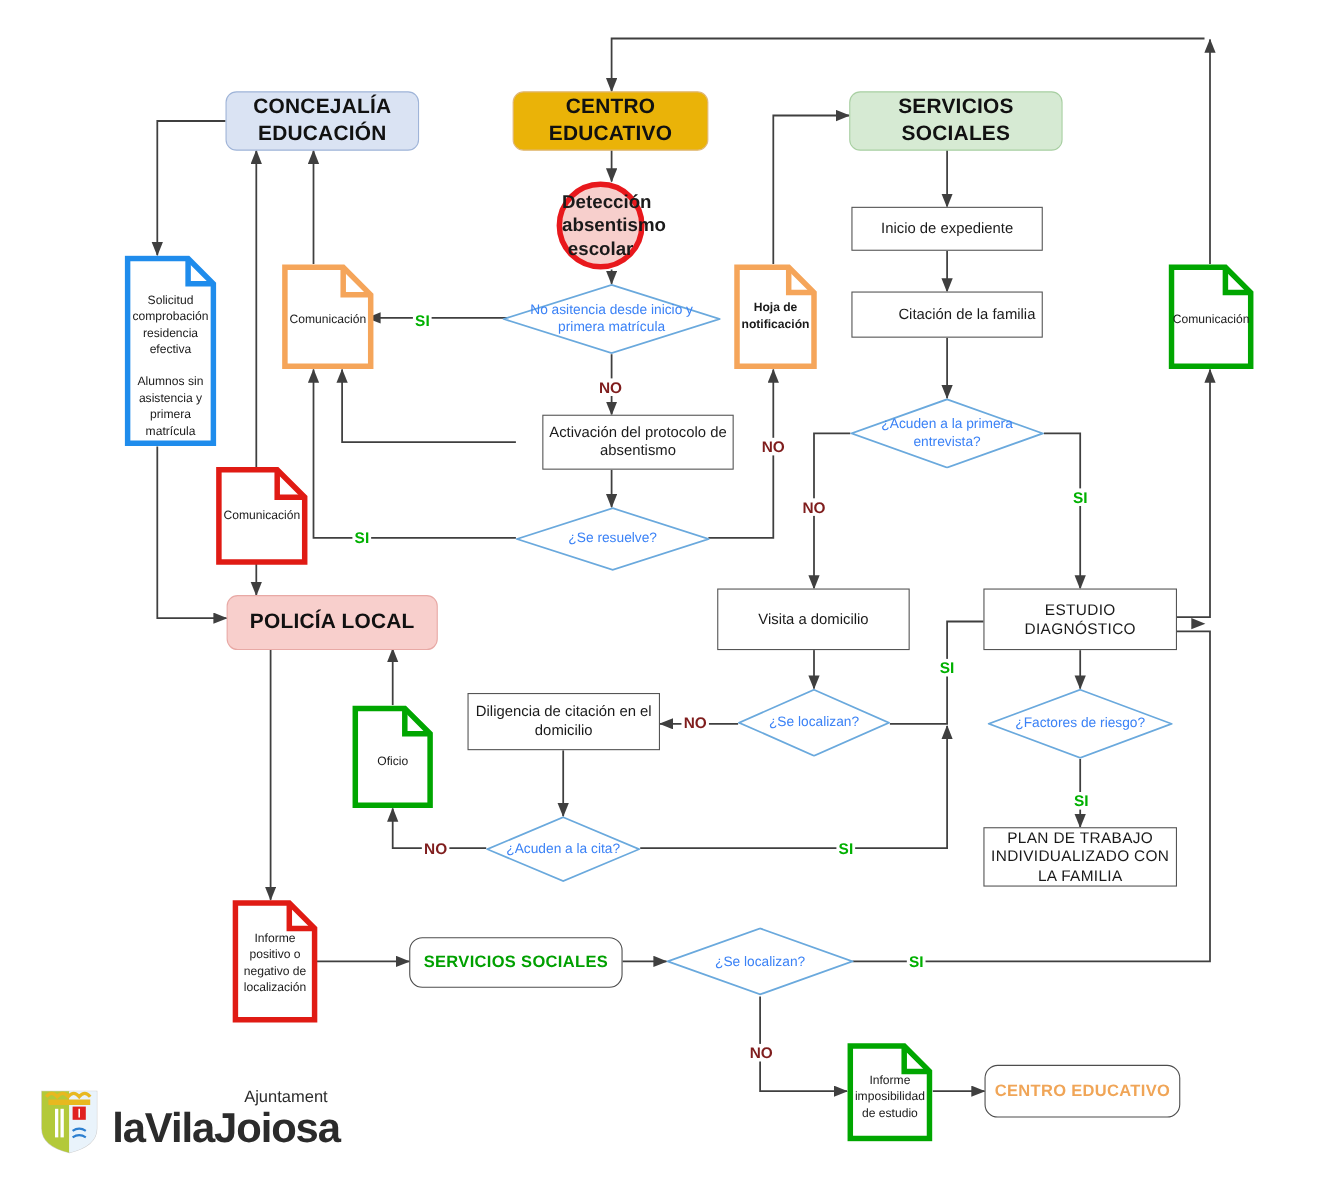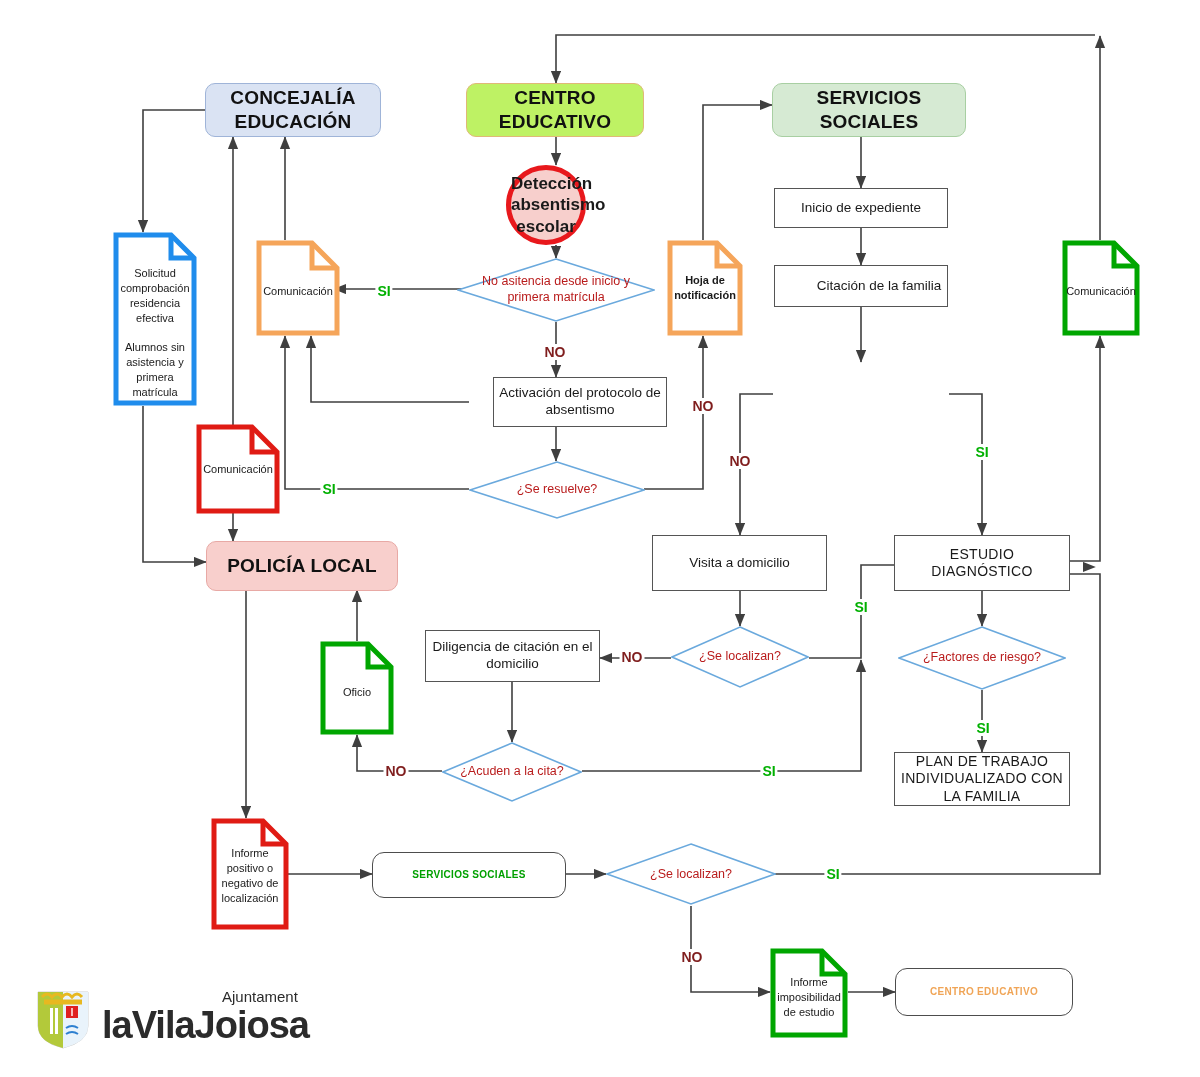--- a/index.html
+++ b/index.html
@@ -5,37 +5,37 @@
   html,body{margin:0;padding:0;background:#ffffff;}
   body{font-family:"Liberation Sans","DejaVu Sans",sans-serif;}
   #canvas{position:relative;width:1200px;height:1077px;background:#fff;overflow:hidden;}
   #wires{position:absolute;left:0;top:0;width:1200px;height:1077px;}
   .node{position:absolute;box-sizing:border-box;display:flex;align-items:center;justify-content:center;text-align:center;}
   .node .txt{width:100%;padding:0 4px;line-height:1.25;}
 
   
   .pool{border-radius:10px;border:1px solid #b8b8b8;font-weight:bold;font-size:19px;letter-spacing:.2px;color:#111;}
   .pool.blue{background:#dae3f3;border-color:#9fb4d8;}
-  .pool.orange{background:#bef264;border-color:#e0b878;}
+  .pool.orange{background:#eab308;border-color:#e0b878;}
   .pool.green{background:#d6ead3;border-color:#a8cfa2;}
   .pool.pink{background:#f8cfcc;border-color:#e8a9a5;}
 
   
   .proc{background:#fff;border:1.6px solid #555;font-size:13.5px;color:#1a1a1a;}
   .proc.caps{font-size:14px;letter-spacing:.3px;}
 
   
-  .term{background:#fff;border:1.6px solid #4d4d4d;border-radius:12px;font-weight:bold;font-size:10px;letter-spacing:.3px;}
+  .term{background:#fff;border:1.6px solid #4d4d4d;border-radius:12px;font-weight:bold;font-size:15px;letter-spacing:.3px;}
   .term.greenText{color:#00a000;}
   .term.orangeText{color:#f0a557;}
 
   
   .dec{position:absolute;}
   .dec svg{position:absolute;left:0;top:0;}
-  .dec .dtxt{position:absolute;left:0;top:0;width:100%;height:100%;display:flex;align-items:center;justify-content:center;text-align:center;font-size:12.5px;color:#b91c1c;line-height:1.25;padding:0 18px;box-sizing:border-box;}
+  .dec .dtxt{position:absolute;left:0;top:0;width:100%;height:100%;display:flex;align-items:center;justify-content:center;text-align:center;font-size:12.5px;color:#3b82f6;line-height:1.25;padding:0 18px;box-sizing:border-box;}
 
   
   .circle{border-radius:50%;background:#f7cfcc;border:5px solid #e8181c;font-size:17px;font-weight:bold;color:#1a1a1a;line-height:1.3;}
 
   
   .doc{position:absolute;}
   .doc svg{position:absolute;left:0;top:0;}
   .doc .dtext{position:absolute;left:0;width:100%;text-align:center;font-size:11px;color:#1a1a1a;line-height:1.35;}
   .doc .dtext.bold{font-weight:bold;}
 
@@ -201,20 +201,26 @@
     <div class="dtxt">No asitencia desde inicio y primera matrícula</div>
   </div>
 
   <div class="dec" style="left:469px;top:461px;width:176px;height:58px;">
     <svg width="176" height="58" viewBox="0 0 176 58">
         <polygon points="88,1 175,29 88,57 1,29" fill="#ffffff" stroke="#6aa9dd" stroke-width="1.6"></polygon>
       </svg>
     <div class="dtxt">¿Se resuelve?</div>
   </div>
 
+  <div class="dec" style="left:773px;top:362px;width:176px;height:64px;">
+    <svg width="176" height="64" viewBox="0 0 176 64">
+        <polygon points="88,1 175,32 88,63 1,32" fill="#ffffff" stroke="#6aa9dd" stroke-width="1.6"></polygon>
+      </svg>
+    <div class="dtxt">¿Acuden a la primera entrevista?</div>
+  </div>
 
   <div class="dec" style="left:671px;top:626px;width:138px;height:62px;">
     <svg width="138" height="62" viewBox="0 0 138 62">
         <polygon points="69,1 137,31 69,61 1,31" fill="#ffffff" stroke="#6aa9dd" stroke-width="1.6"></polygon>
       </svg>
     <div class="dtxt">¿Se localizan?</div>
   </div>
 
   <div class="dec" style="left:898px;top:626px;width:168px;height:64px;">
     <svg width="168" height="64" viewBox="0 0 168 64">

